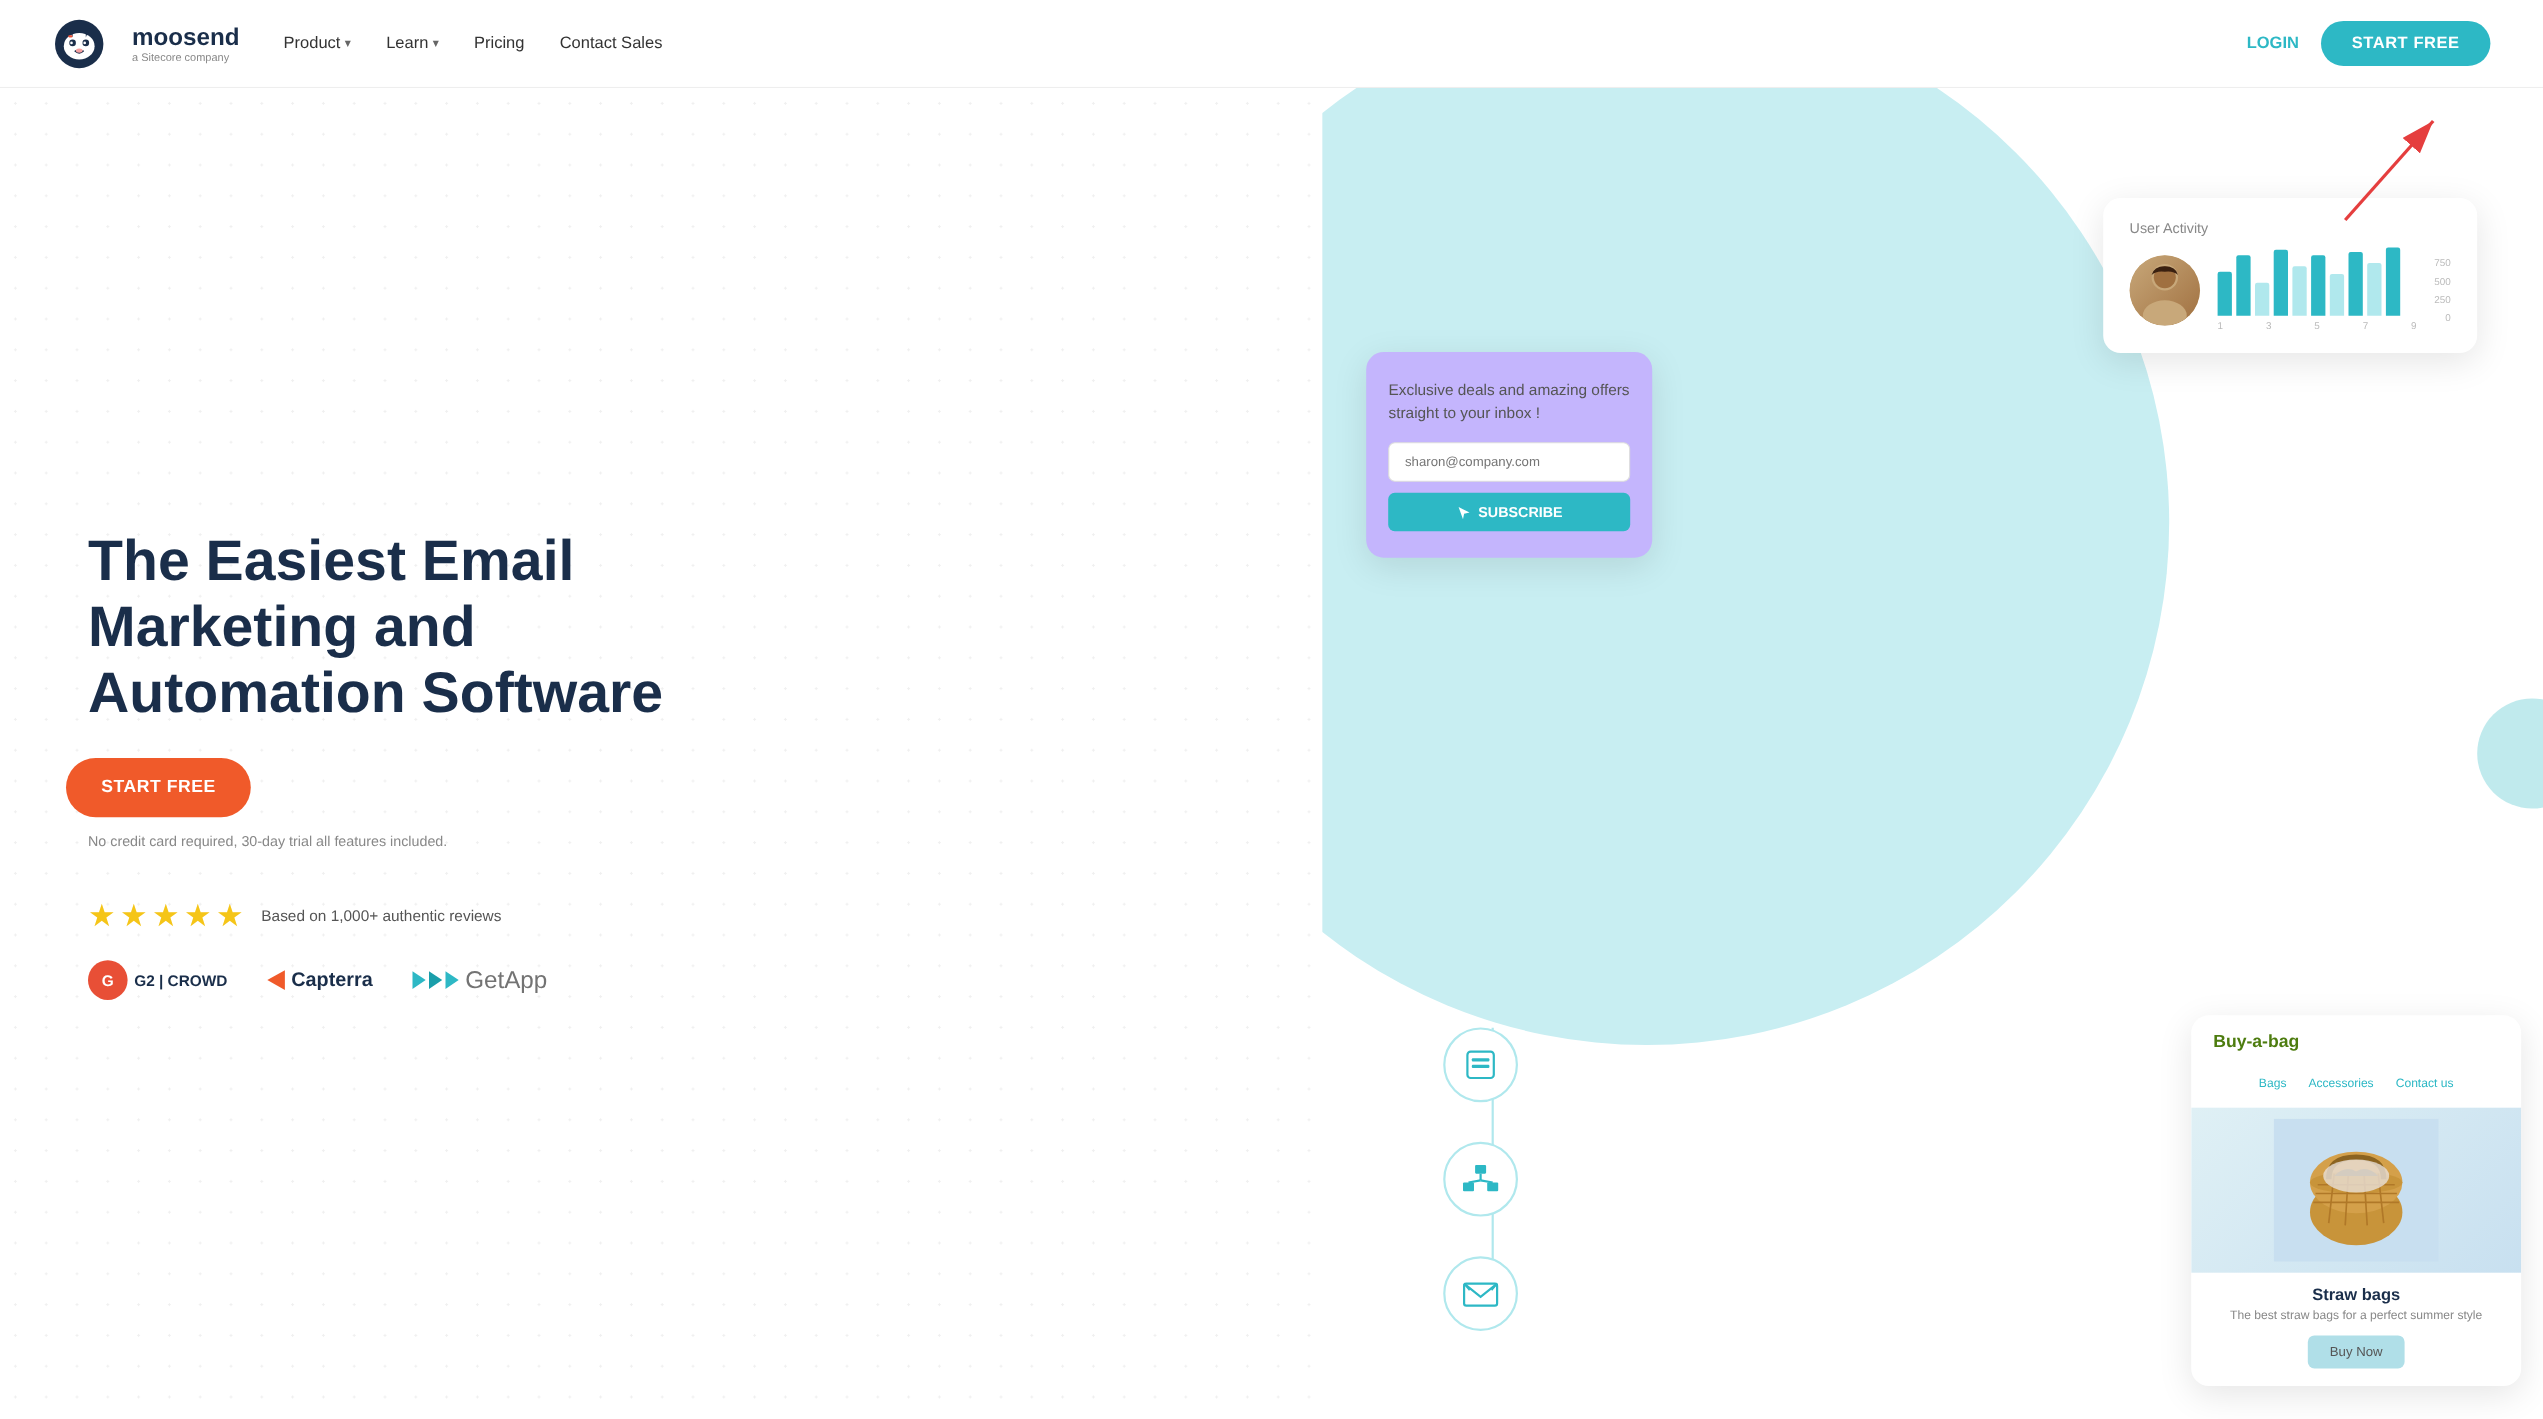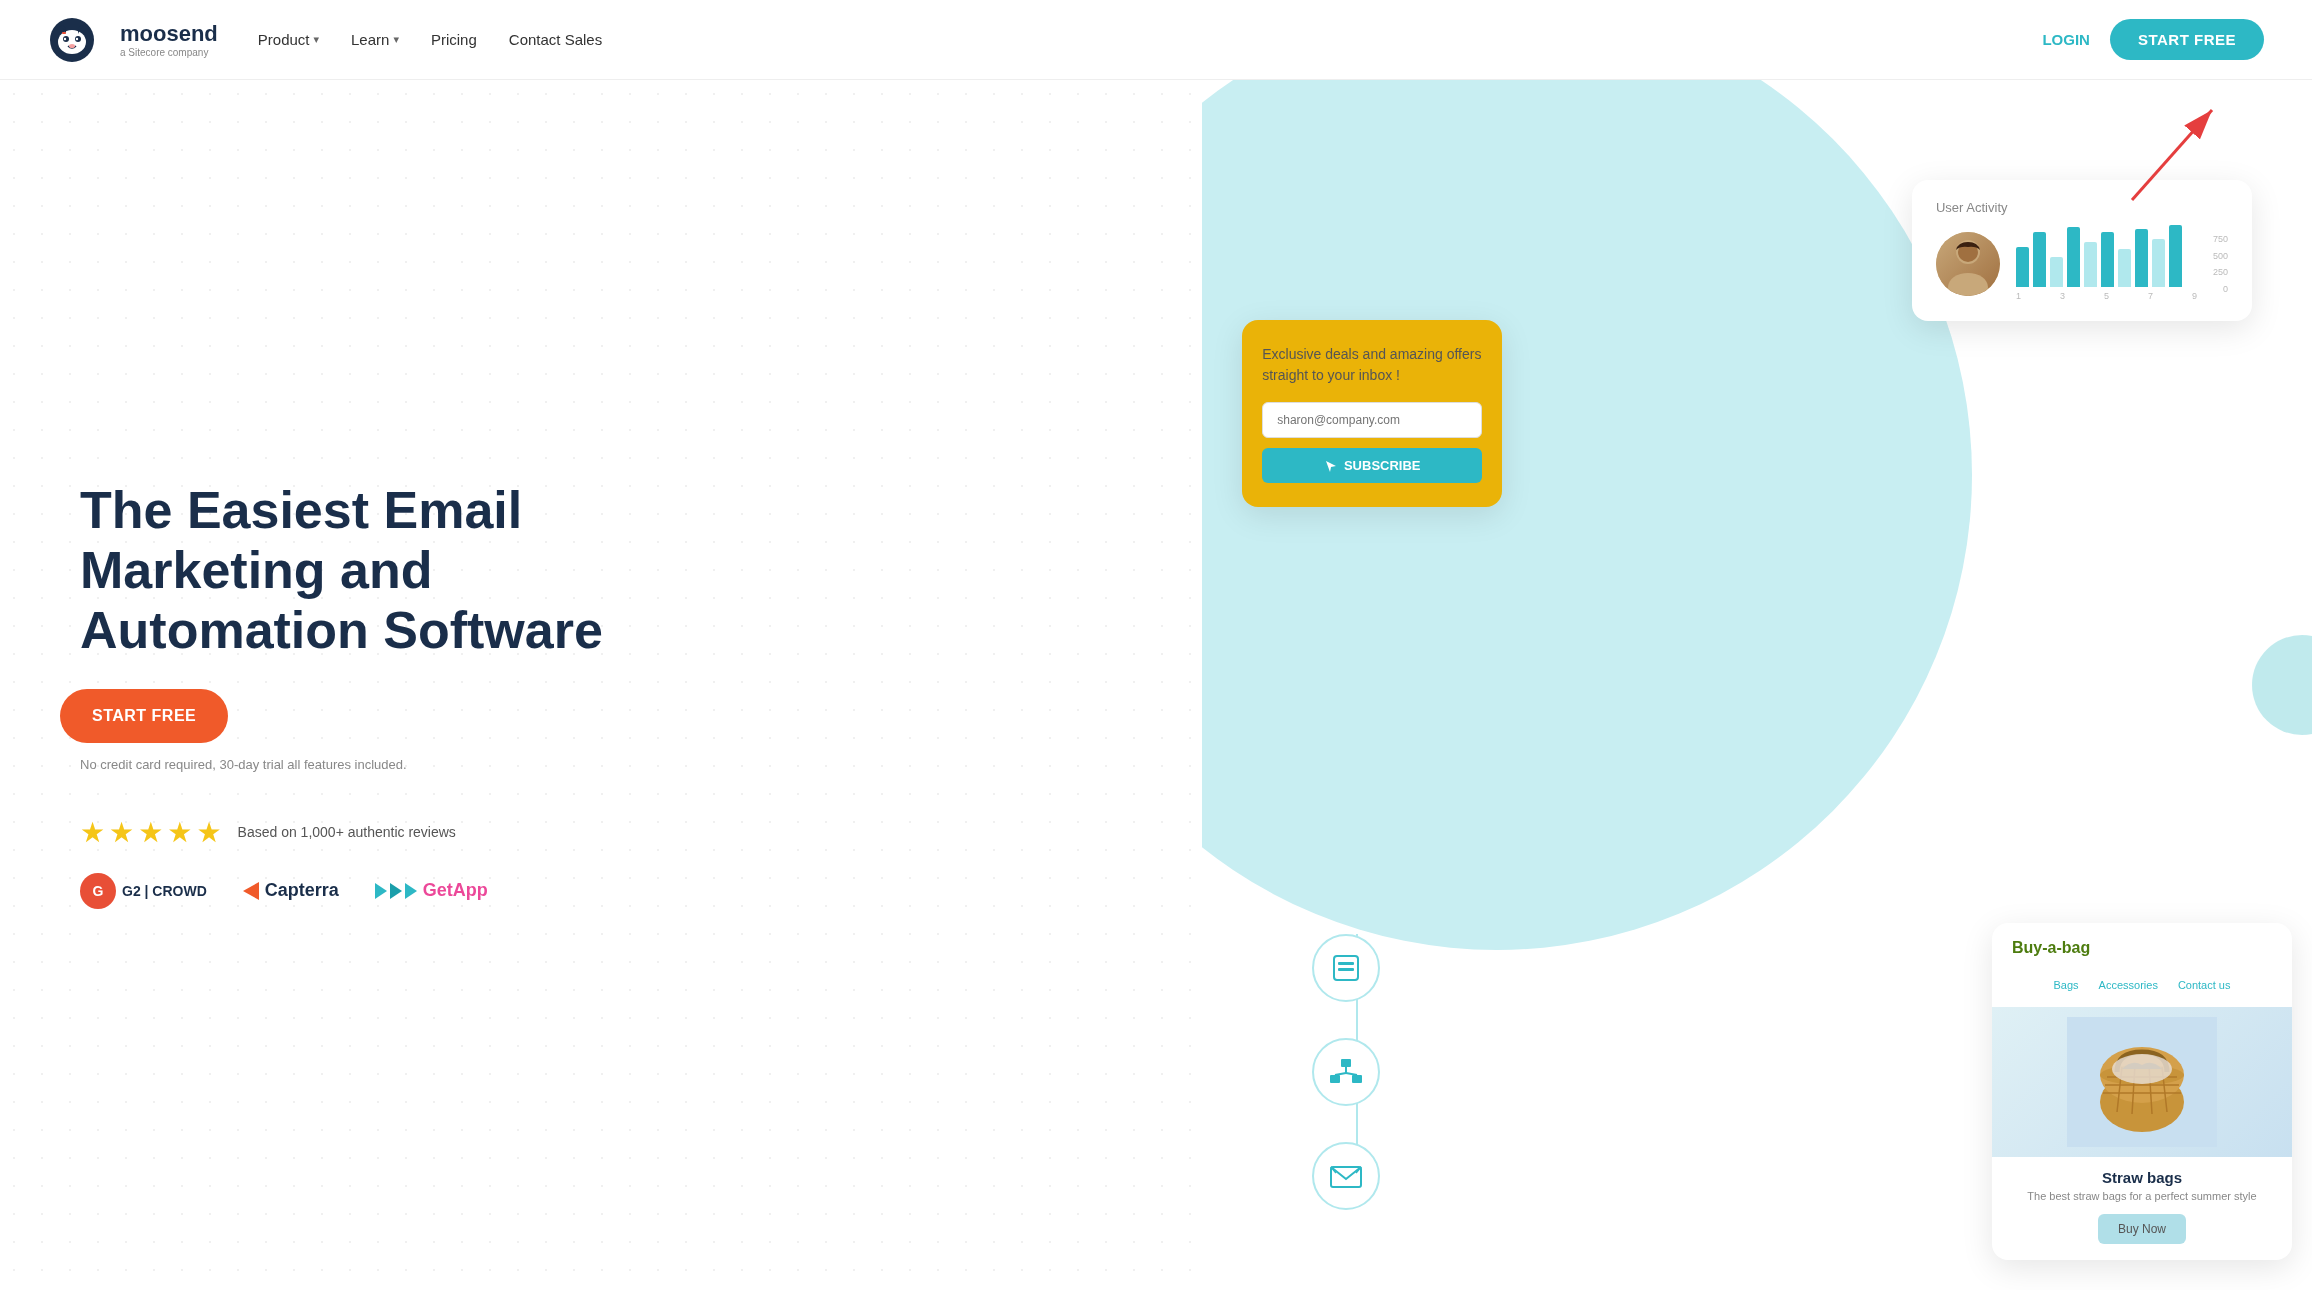--- a/index.html
+++ b/index.html
@@ -79,21 +79,21 @@
     .reviews-text { font-size: 14px; color: #555; }
 
     .badges-row { display: flex; align-items: center; gap: 36px; }
     .badge { display: flex; align-items: center; gap: 8px; }
     .g2-badge { display: flex; align-items: center; gap: 6px; }
     .g2-icon { width: 36px; height: 36px; border-radius: 50%; background: #e84f36; display: flex; align-items: center; justify-content:: center; font-weight: 900; font-size: 16px; color: #fff; align-items: center; justify-content: center; }
     .g2-text { font-size: 18px; font-weight: 700; color: #1a2e4a; }
     .capterra-badge { display: flex; align-items: center; gap: 6px; }
     .capterra-text { font-size: 18px; font-weight: 700; color: #1a2e4a; }
     .getapp-badge { display: flex; align-items: center; gap: 6px; }
-    .getapp-text { font-size: 18px; font-weight: 700; color: #ec4899; }
+    .getapp-text { font-size: 22px; font-weight: 400; color: #737373; }
 
     
     .hero-right { position: relative; }
     .hero-bg-circle { position: absolute; top: -80px; left: -180px; width: 950px; height: 950px; border-radius: 50%; background: #c8eef2; z-index: 0; }
 
     .illustration-wrapper { position: absolute; top: 0; left: 0; right: 0; bottom: 0; z-index: 1; }
 
     
     .card-activity {
       position: absolute; top: 100px; right: 60px; width: 340px;
@@ -101,21 +101,21 @@
       box-shadow: 0 8px 32px rgba(0,0,0,0.10); z-index: 5;
     }
     .card-activity-title { font-size: 13px; color: #888; margin-bottom: 12px; }
     .card-activity-content { display: flex; align-items: center; gap: 16px; }
     .avatar-circle { width: 64px; height: 64px; border-radius: 50%; background: #c8a87a; overflow: hidden; flex-shrink: 0; }
     .avatar-inner { width: 100%; height: 100%; background: linear-gradient(135deg, #c8a87a 0%, #a07040 100%); border-radius: 50%; display: flex; align-items: flex-end; justify-content: center; overflow: hidden; }
 
     
     .card-subscribe {
       position: absolute; top: 220px; left: 30px; width: 260px;
-      background: #eab308; border-radius: 16px; padding: 24px 20px;
+      background: #c4b5fd; border-radius: 16px; padding: 24px 20px;
       box-shadow: 0 8px 32px rgba(0,0,0,0.10); z-index: 5;
     }
     .card-subscribe p { font-size: 14px; color: #555; line-height: 1.5; margin-bottom: 16px; }
     .subscribe-input { width: 100%; padding: 10px 14px; border: 1px solid #ddd; border-radius: 6px; font-size: 12px; color: #888; margin-bottom: 10px; }
     .subscribe-btn { width: 100%; background: #2db8c5; color: #fff; border: none; border-radius: 6px; padding: 10px; font-size: 13px; font-weight: 700; cursor: pointer; display: flex; align-items: center; justify-content: center; gap: 6px; }
 
     
     .card-shop {
       position: absolute; bottom: 20px; right: 30px; width: 300px;
       background: #fff; border-radius: 16px; padding: 0;

